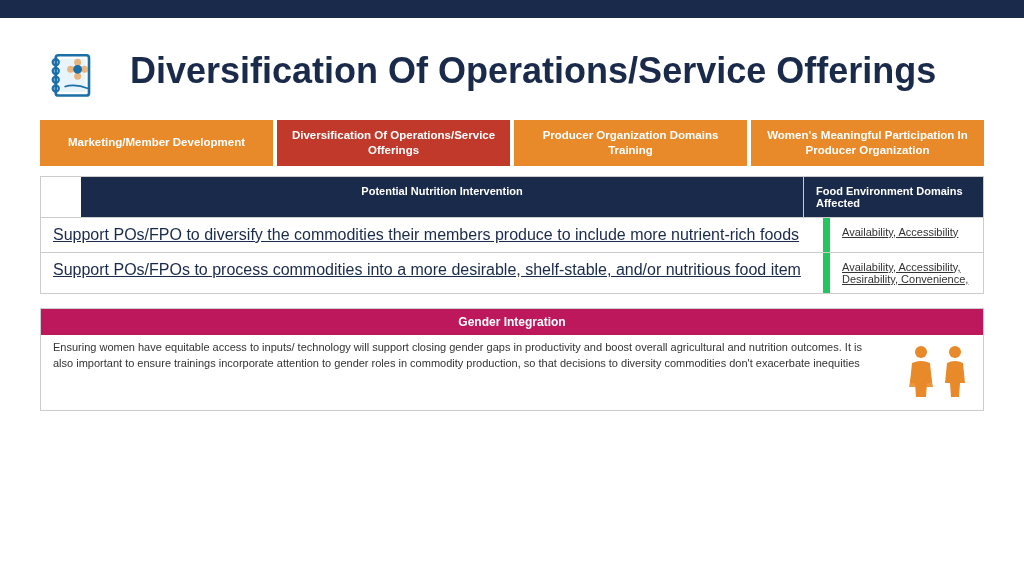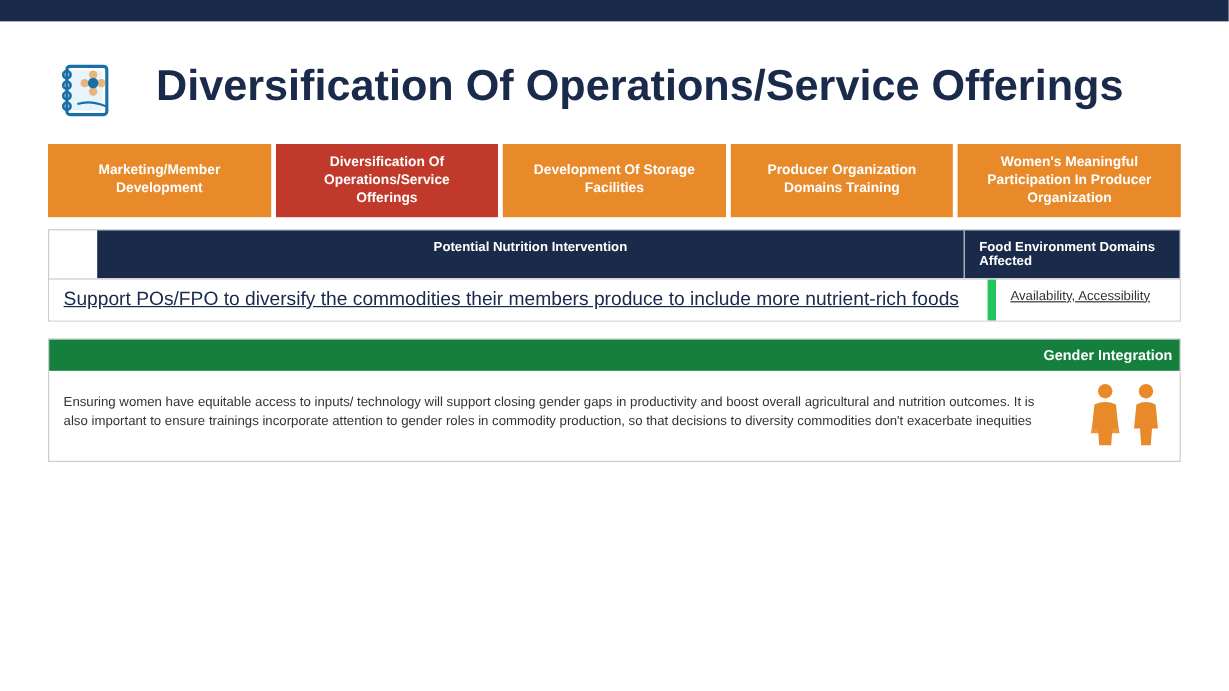--- a/index.html
+++ b/index.html
@@ -137,37 +137,37 @@
       text-decoration: underline;
     }
 
     
     .gender-section {
       margin: 14px 40px 0 40px;
       border: 1px solid #ccc;
     }
 
     .gender-header {
-      background: #15803d;
+      background: #be185d;
       color: #fff;
       font-weight: bold;
       font-size: 12px;
-      text-align: right;
+      text-align: center;
       padding: 6px;
     }
 
     .gender-body {
       display: flex;
       align-items: flex-start;
     }
 
     .gender-text {
       font-size: 11px;
       color: #333;
-      padding: 18px 12px;
+      padding: 4px 12px;
       flex: 1;
       line-height: 1.5;
     }
 
     .gender-icons {
       display: flex;
       align-items: center;
       padding: 10px 14px;
       gap: 6px;
     }
@@ -205,36 +205,41 @@
 
       <path d="M28 58 Q40 54 55 60" fill="none" stroke="#1a6fa8" stroke-width="2"></path>
     </svg>
   </div>
   <div class="header-title">Diversification Of Operations/Service Offerings</div>
 </div>
 
 <div class="nav-tabs">
   <div class="nav-tab inactive">Marketing/Member Development</div>
   <div class="nav-tab active">Diversification Of Operations/Service Offerings</div>
-  <div class="nav-tab inactive">Development Of Storage Facilities</div>
   <div class="nav-tab inactive">Producer Organization Domains Training</div>
   <div class="nav-tab women">Women's Meaningful Participation In Producer Organization</div>
 </div>
 
 <div class="table-container">
   <div class="table-header-row">
     <div class="table-header-cell main-col">Potential Nutrition Intervention</div>
     <div class="table-header-cell side-col">Food Environment Domains Affected</div>
   </div>
   <div class="table-data-row">
     <div class="table-data-cell main-col">
       <a href="#">Support POs/FPO to diversify the commodities their members produce to include more nutrient-rich foods</a>
     </div>
     <div class="table-data-cell side-col">Availability, Accessibility</div>
   </div>
+  <div class="table-data-row">
+    <div class="table-data-cell main-col">
+      <a href="#">Support POs/FPOs to process commodities into a more desirable, shelf-stable, and/or nutritious food item</a>
+    </div>
+    <div class="table-data-cell side-col">Availability, Accessibility, Desirability, Convenience,</div>
+  </div>
 </div>
 
 <div class="gender-section">
   <div class="gender-header">Gender Integration</div>
   <div class="gender-body">
     <div class="gender-text">Ensuring women have equitable access to inputs/ technology will support closing gender gaps in productivity and boost overall agricultural and nutrition outcomes. It is also important to ensure trainings incorporate attention to gender roles in commodity production, so that decisions to diversity commodities don't exacerbate inequities</div>
     <div class="gender-icons">
 
       <svg class="person-icon" viewBox="0 0 28 55" xmlns="http://www.w3.org/2000/svg">
         <circle cx="14" cy="7" r="6" fill="#e8892a"></circle>

